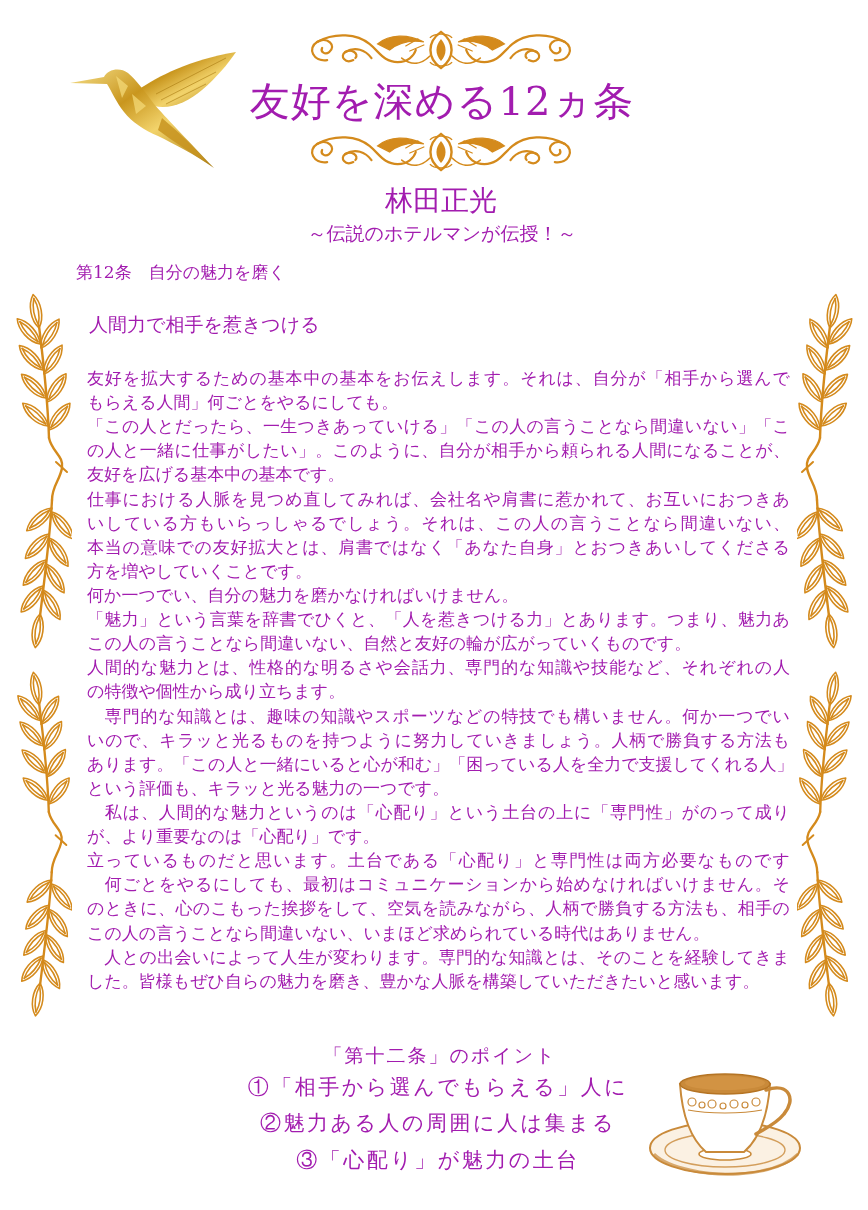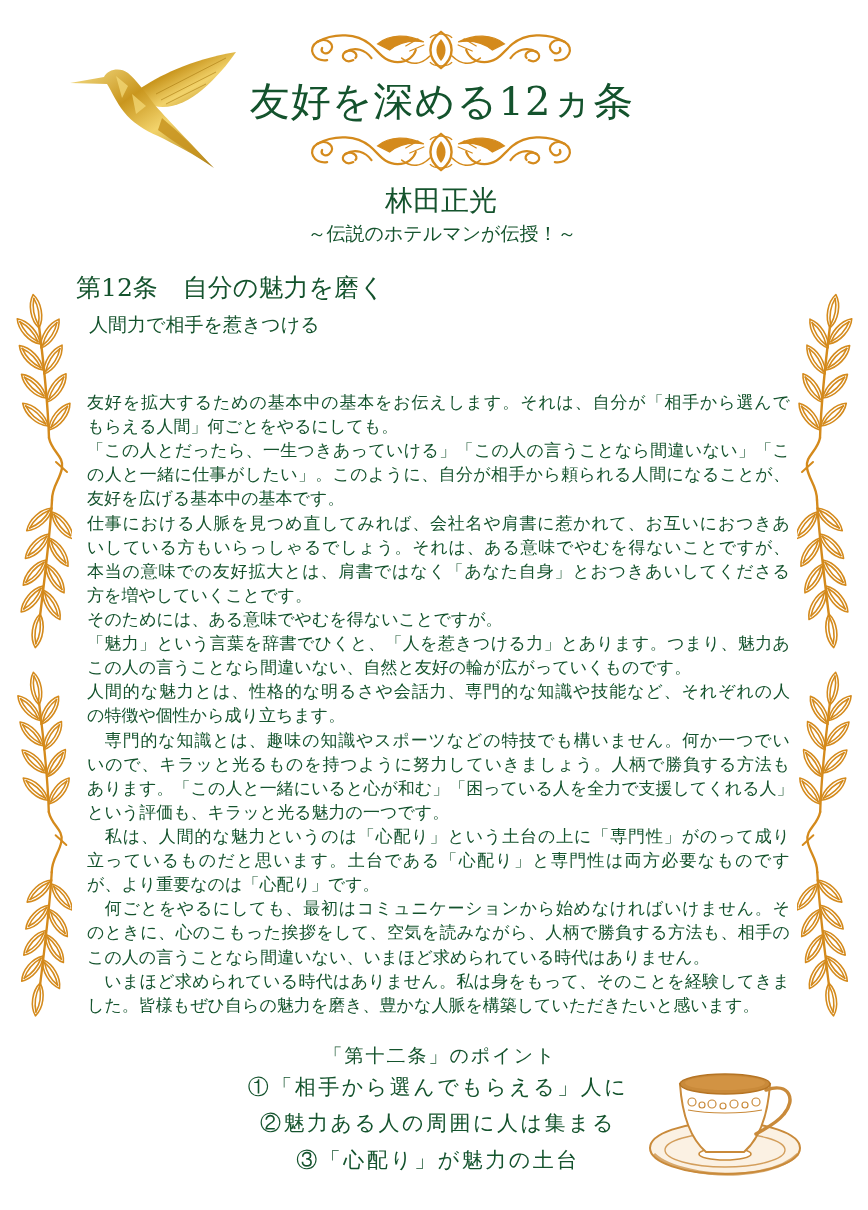--- a/index.html
+++ b/index.html
@@ -1,26 +1,26 @@
 <!DOCTYPE html>
 <html><head>
   <meta charset="utf-8">
   <style>
     html, body { margin:0; padding:0; background:#ffffff; }
     .page {
       position:relative; width:868px; height:1210px; background:#ffffff; overflow:hidden;
-      font-family:"DejaVu Serif","Liberation Serif",serif; color:#14532d;
+      font-family:"DejaVu Serif","Liberation Serif",serif; color:#a21caf;
     }
     .abs { position:absolute; }
     .title { left:0; width:884px; top:73px; font-size:40px; line-height:56px; text-align:center; letter-spacing:1px; white-space:nowrap; }
     .author { left:0; width:882px; top:183px; font-size:28px; line-height:36px; text-align:center; white-space:nowrap; }
     .tagline { left:0; width:884px; top:221px; font-size:19px; line-height:24px; text-align:center; white-space:nowrap; }
-    .heading { left:76px; top:272px; font-size:25px; line-height:32px; white-space:nowrap; }
+    .heading { left:76px; top:256px; font-size:17px; line-height:32px; white-space:nowrap; }
     .subheading { left:89px; top:314px; font-size:19px; line-height:24px; white-space:nowrap;font-family:Liberation Mono, monospace; }
-    .body { left:87px; top:366px; width:703px; font-size:17px;margin-top:24px; }
+    .body { left:87px; top:366px; width:703px; font-size:17px; }
     .ln { display:block; width:703px; height:24.12px; line-height:24.12px; white-space:nowrap; overflow:visible; }
     .ln.j { text-align:justify; text-align-last:justify; }
     .points-title { left:0; width:880px; top:1042px; font-size:19px; line-height:26px; text-align:center; letter-spacing:2px; white-space:nowrap; }
     .pt { left:0; width:876px; font-size:21px; line-height:30px; text-align:center; letter-spacing:2.5px; white-space:nowrap; }
     .pt1 { top:1072px; } .pt2 { top:1108px; } .pt3 { top:1145px; }
     .orn { left:305px; width:272px; height:42px; }
     .orn-top { top:29px; } .orn-bottom { top:131px; }
     .bird { left:66px; top:46px; width:175px; height:125px; }
     .vine { width:60px; }
     .vine-l1 { left:12px; top:286px; height:370px; }
@@ -127,39 +127,39 @@
       <use href="#vine"></use>
     </svg>
 
   <div class="abs body">
     <div class="ln j">友好を拡大するための基本中の基本をお伝えします。それは、自分が「相手から選んで</div>
     <div class="ln">もらえる人間」何ごとをやるにしても。</div>
     <div class="ln j">「この人とだったら、一生つきあっていける」「この人の言うことなら間違いない」「こ</div>
     <div class="ln j">の人と一緒に仕事がしたい」。このように、自分が相手から頼られる人間になることが、</div>
     <div class="ln">友好を広げる基本中の基本です。</div>
     <div class="ln j">仕事における人脈を見つめ直してみれば、会社名や肩書に惹かれて、お互いにおつきあ</div>
-    <div class="ln j">いしている方もいらっしゃるでしょう。それは、ある意味でやむを得ないことですが、</div>
+    <div class="ln j">いしている方もいらっしゃるでしょう。それは、この人の言うことなら間違いない、</div>
     <div class="ln j">本当の意味での友好拡大とは、肩書ではなく「あなた自身」とおつきあいしてくださる</div>
     <div class="ln">方を増やしていくことです。</div>
-    <div class="ln">そのためには、ある意味でやむを得ないことですが。</div>
+    <div class="ln">何か一つでい、自分の魅力を磨かなければいけません。</div>
     <div class="ln j">「魅力」という言葉を辞書でひくと、「人を惹きつける力」とあります。つまり、魅力あ</div>
     <div class="ln">この人の言うことなら間違いない、自然と友好の輪が広がっていくものです。</div>
     <div class="ln j">人間的な魅力とは、性格的な明るさや会話力、専門的な知識や技能など、それぞれの人</div>
     <div class="ln">の特徴や個性から成り立ちます。</div>
     <div class="ln j">　専門的な知識とは、趣味の知識やスポーツなどの特技でも構いません。何か一つでい</div>
     <div class="ln j">いので、キラッと光るものを持つように努力していきましょう。人柄で勝負する方法も</div>
     <div class="ln j">あります。「この人と一緒にいると心が和む」「困っている人を全力で支援してくれる人」</div>
     <div class="ln">という評価も、キラッと光る魅力の一つです。</div>
     <div class="ln j">　私は、人間的な魅力というのは「心配り」という土台の上に「専門性」がのって成り</div>
+    <div class="ln">が、より重要なのは「心配り」です。</div>
     <div class="ln j">立っているものだと思います。土台である「心配り」と専門性は両方必要なものです</div>
-    <div class="ln">が、より重要なのは「心配り」です。</div>
     <div class="ln j">　何ごとをやるにしても、最初はコミュニケーションから始めなければいけません。そ</div>
     <div class="ln j">のときに、心のこもった挨拶をして、空気を読みながら、人柄で勝負する方法も、相手の</div>
     <div class="ln">この人の言うことなら間違いない、いまほど求められている時代はありません。</div>
-    <div class="ln j">　いまほど求められている時代はありません。私は身をもって、そのことを経験してきま</div>
+    <div class="ln j">　人との出会いによって人生が変わります。専門的な知識とは、そのことを経験してきま</div>
     <div class="ln">した。皆様もぜひ自らの魅力を磨き、豊かな人脈を構築していただきたいと感います。</div>
   </div>
 
   <div class="abs points-title">「第十二条」のポイント</div>
   <div class="abs pt pt1">①「相手から選んでもらえる」人に</div>
   <div class="abs pt pt2">②魅力ある人の周囲に人は集まる</div>
   <div class="abs pt pt3">③「心配り」が魅力の土台</div>
 
   <svg class="abs cup" viewBox="0 0 160 112">
     <ellipse cx="77" cy="80" rx="75" ry="26" fill="#fbf1e3" stroke="#C98A3A" stroke-width="2"></ellipse>

